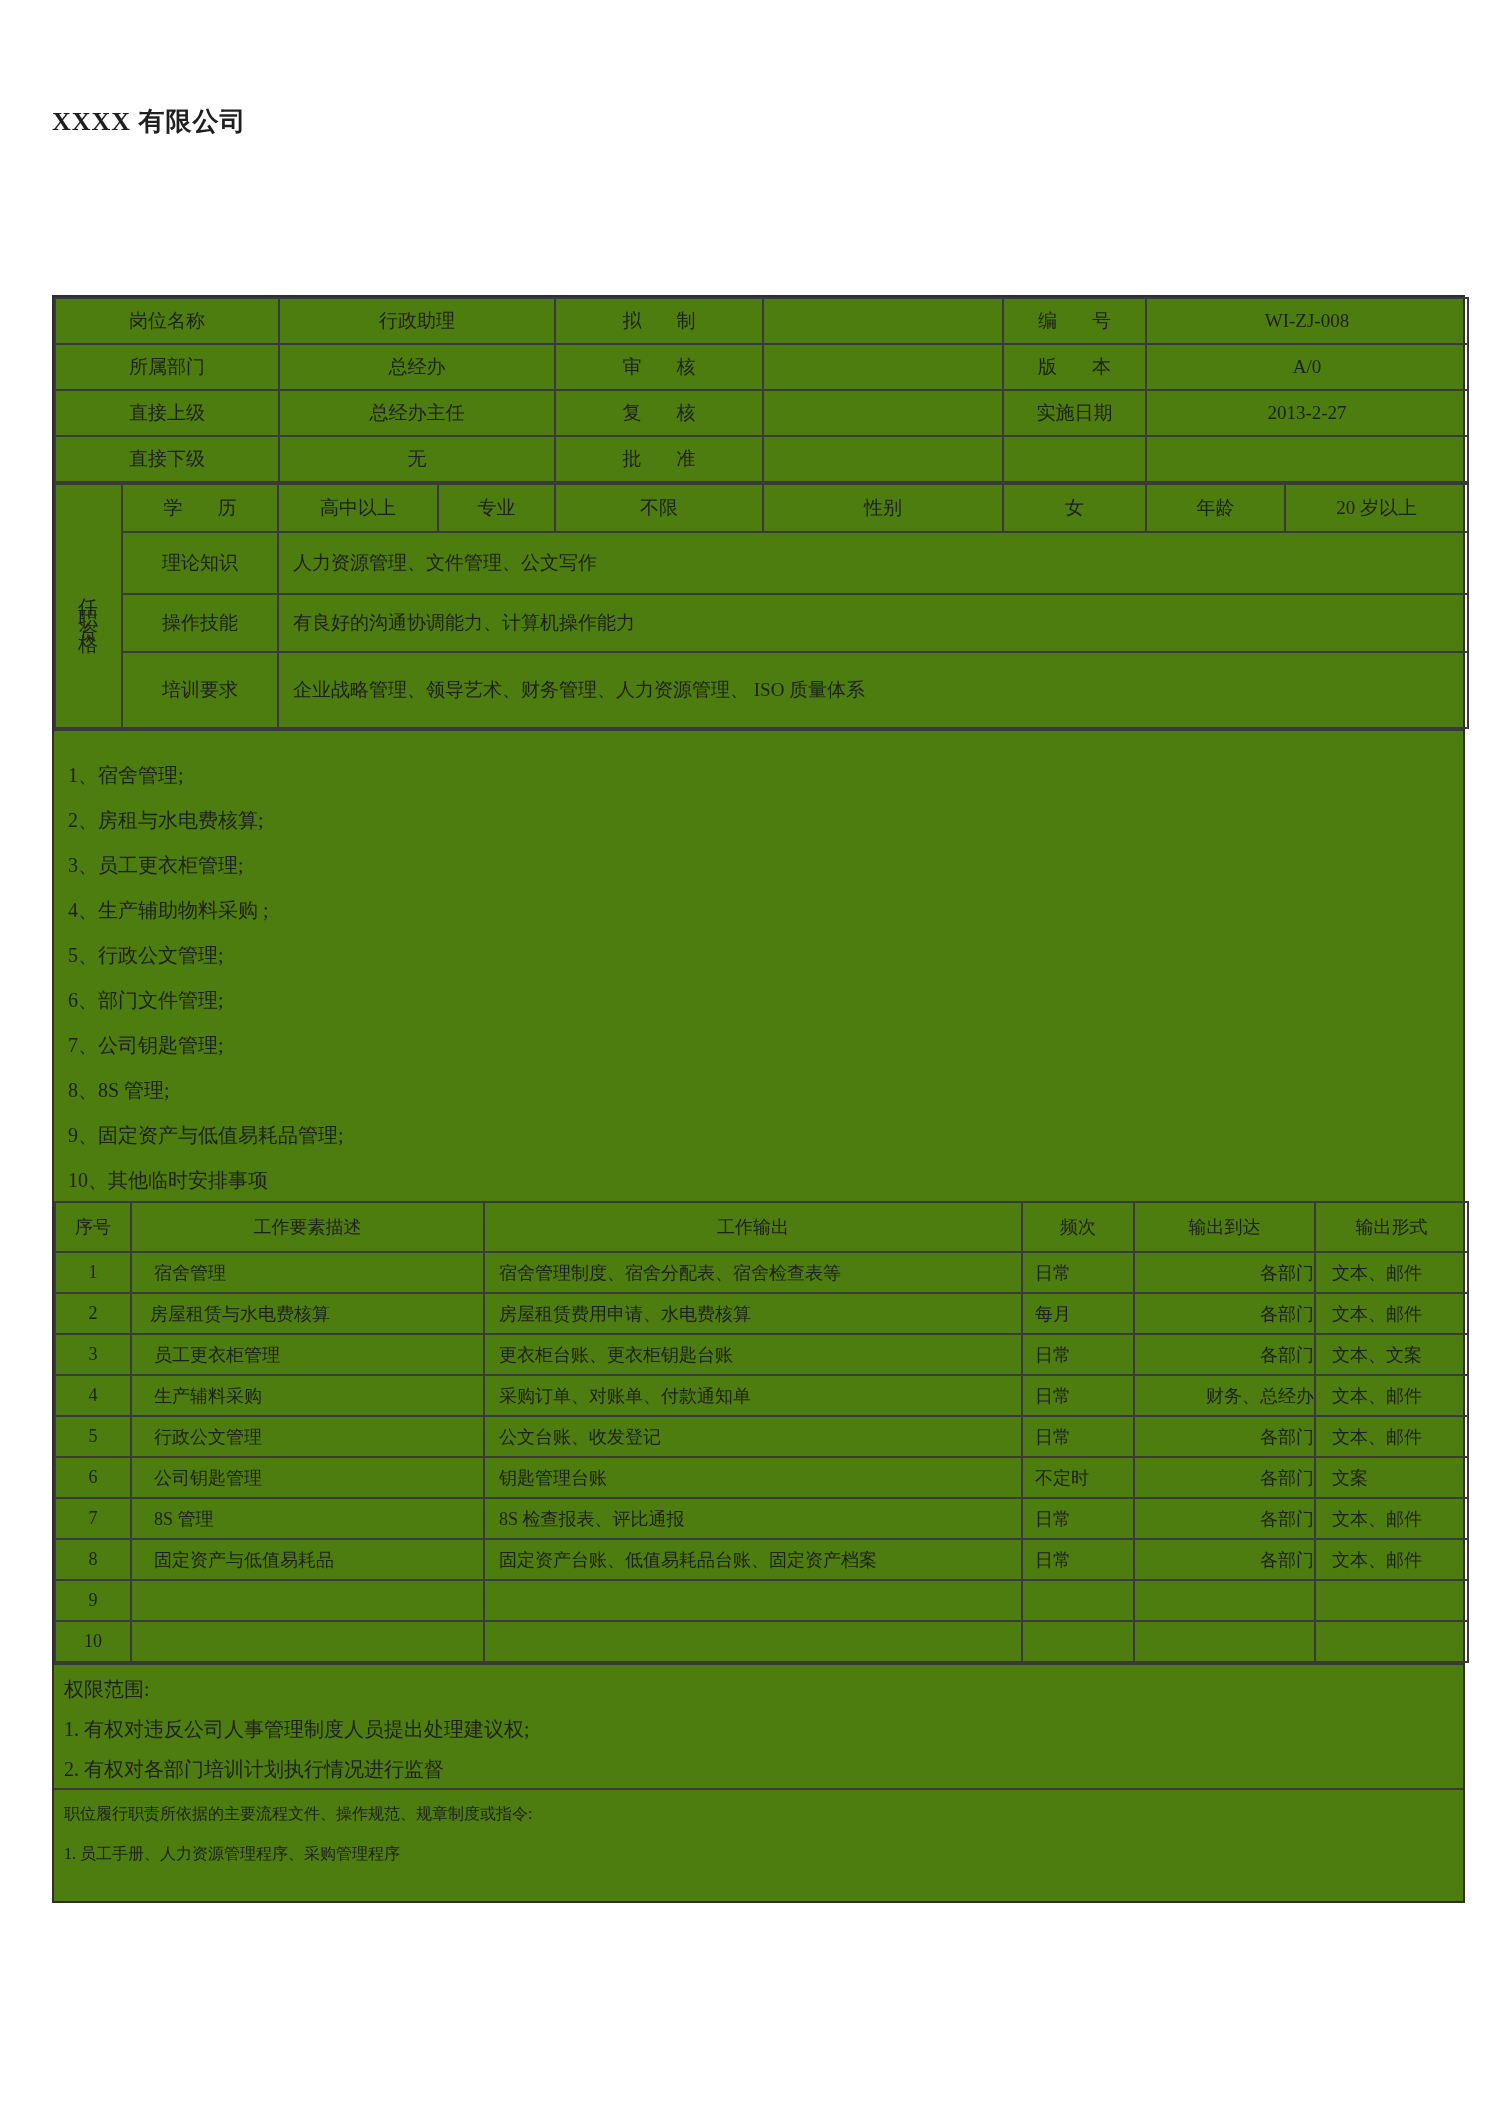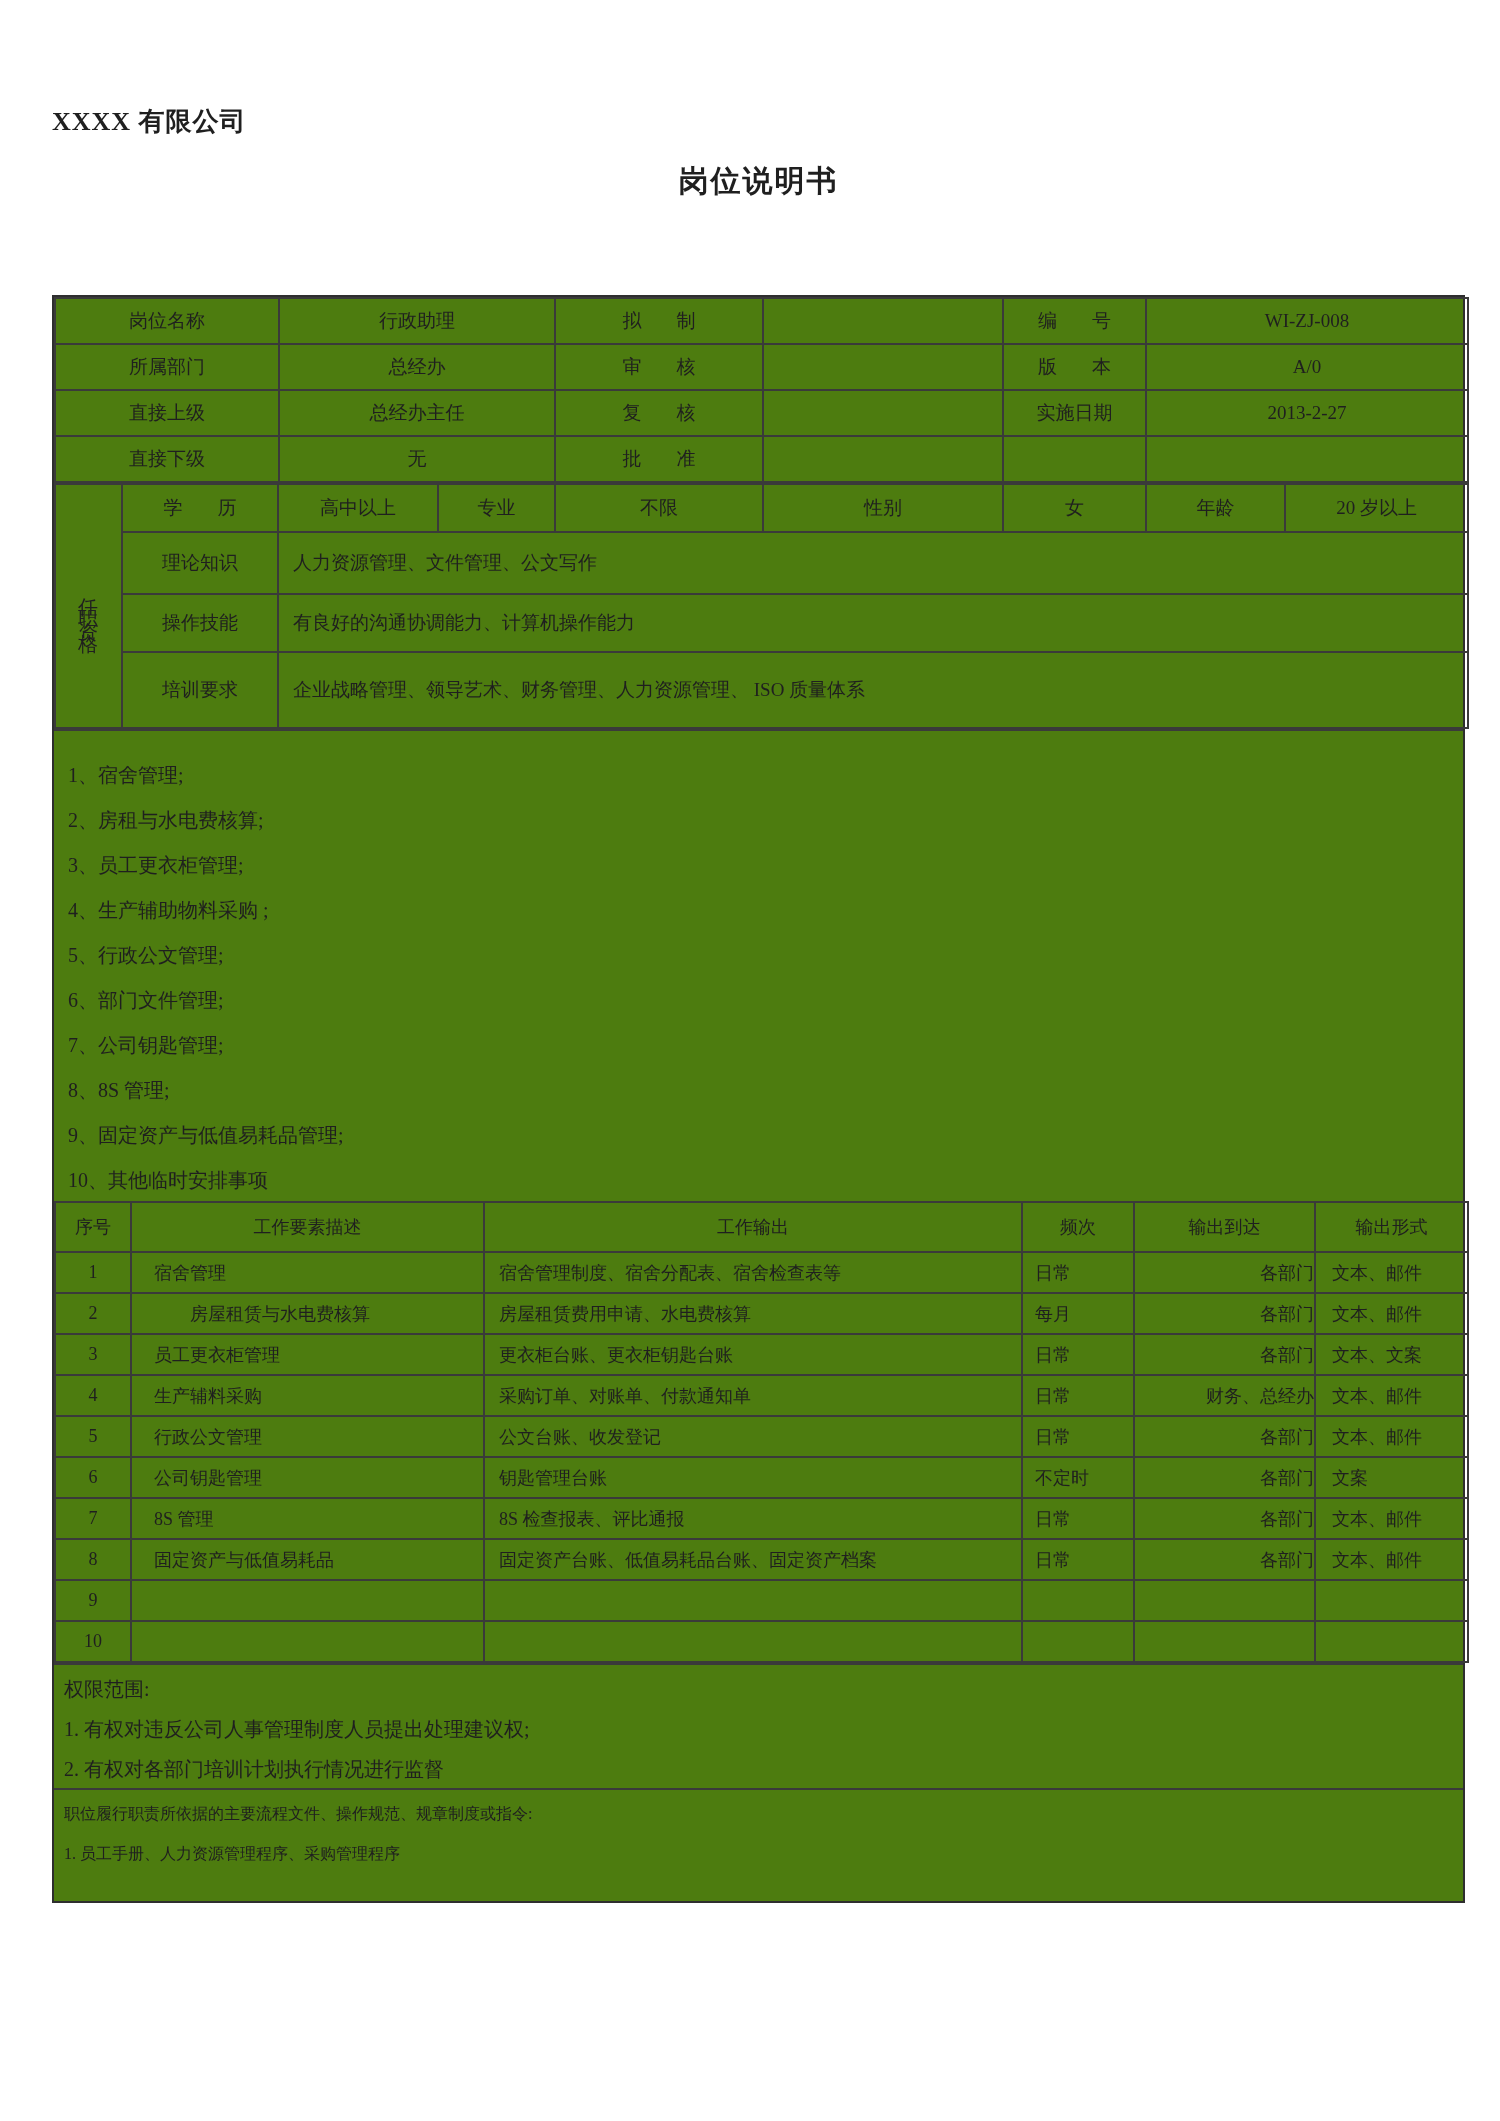--- a/index.html
+++ b/index.html
@@ -79,21 +79,21 @@
   }
   .duty {
     height: 45px;
     line-height: 45px;
     font-size: 20px;
   }
   .work-table .hdr { height: 50px; font-size: 19px; }
   .work-table .row { height: 41px; }
   .work-table td { font-size: 18px; }
   .work-table .desc { text-align: left; padding-left: 22px; }
-  .work-table .desc.indent { padding-left: 58px; }
+  .work-table .desc.indent { padding-left: 18px; }
   .work-table .out { text-align: left; padding-left: 14px; }
   .work-table .freq { text-align: left; padding-left: 12px; margin-left: 46px; }
   .work-table .dest { text-align: right; padding-left: 12px; }
   .work-table .form { text-align: left; padding-left: 16px; }
   .authority {
     border-top: 2px solid #3a3a3a;
     box-sizing: border-box;
     height: 125px;
     padding: 4px 0 0 10px;
   }
@@ -105,21 +105,20 @@
     padding: 4px 0 0 10px;
   }
   .basis .line { line-height: 40px; font-size: 16px; }
 </style>
 </head>
 <body>
 
 <div class="page">
 
   <div class="company-title">XXXX 有限公司</div>
-  <div class="doc-title">岗位说明书</div>
 
   <div class="doc">
 
     <table class="info-table">
       <colgroup>
         <col style="width:224px">
           <col style="width:276px">
           <col style="width:208px">
         <col style="width:240px">
           <col style="width:143px">

